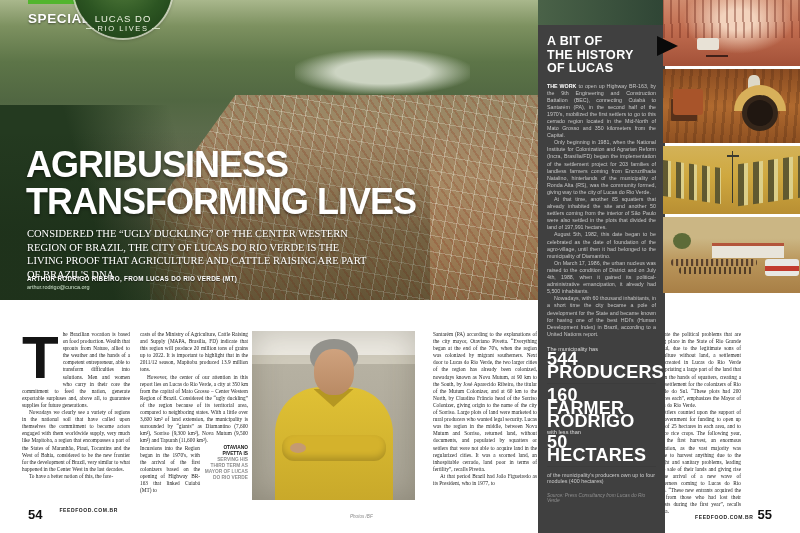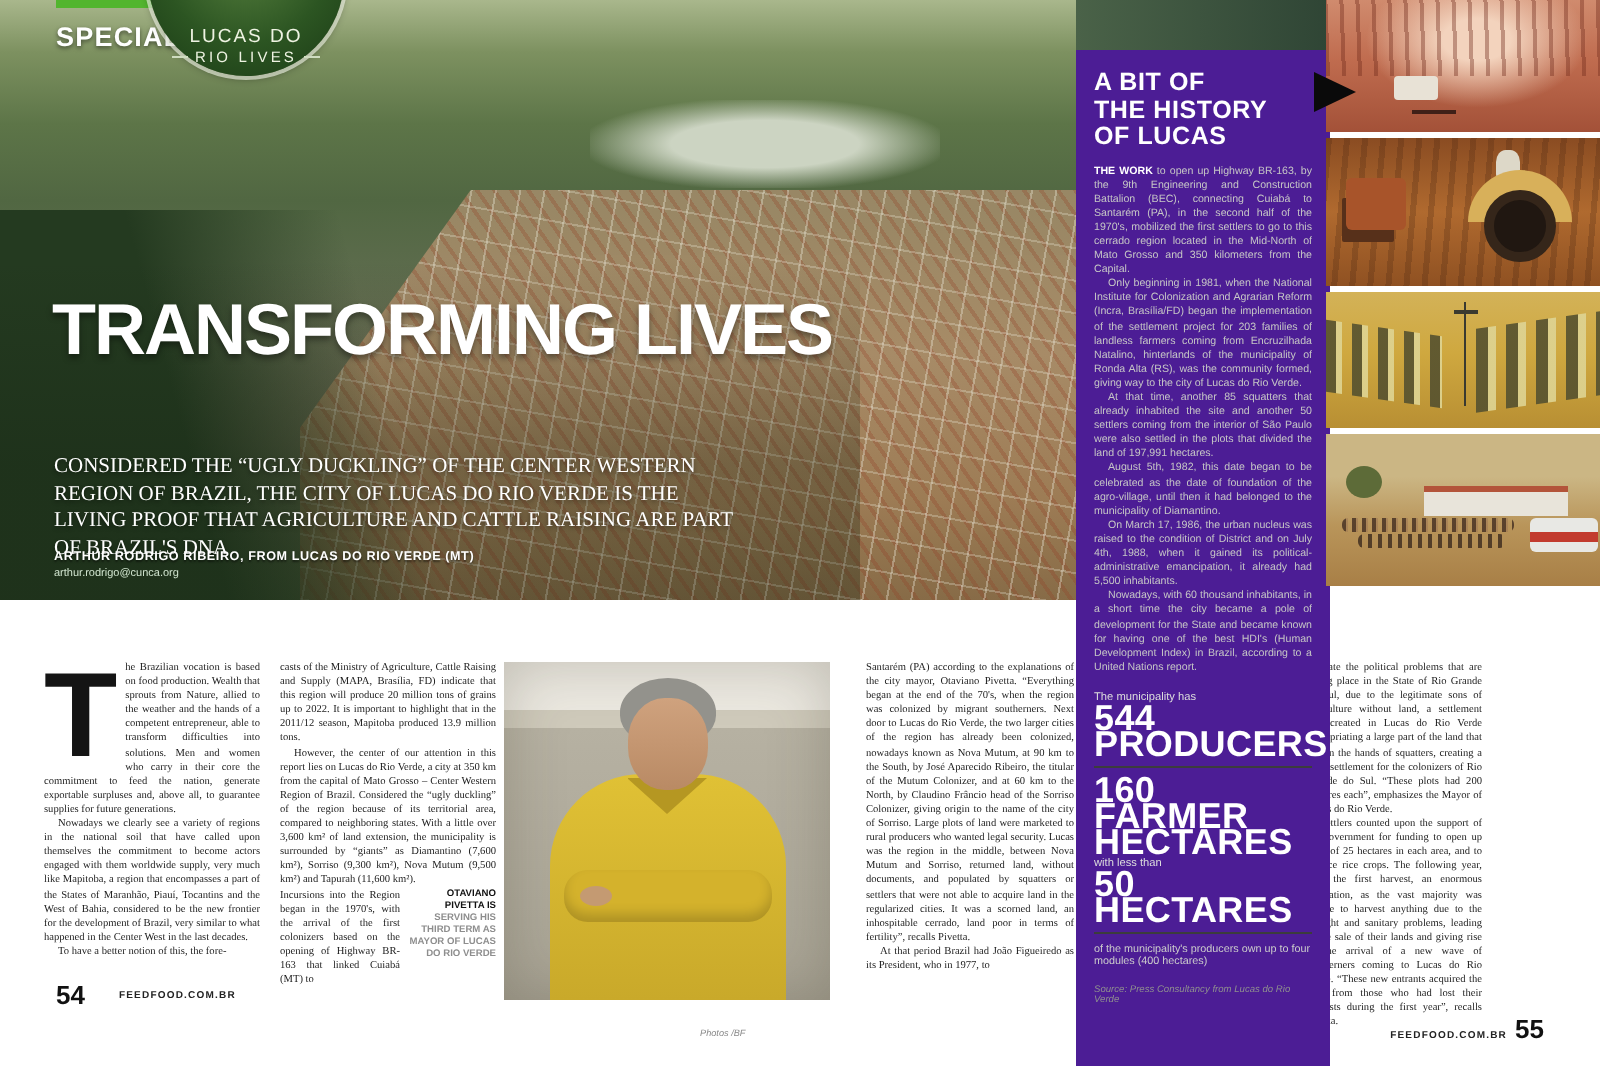--- a/index.html
+++ b/index.html
@@ -76,21 +76,21 @@
     background:linear-gradient(180deg,#e0c135,#c9a92a); border-radius:46px 46px 0 0; }
   .man-collar{ position:absolute; left:50%; top:58px; transform:translateX(-50%); width:40px; height:18px;
     background:#b59722; clip-path:polygon(0 0,100% 0,50% 100%); }
   .man-arms  { position:absolute; left:50%; top:104px; transform:translateX(-50%); width:104px; height:26px;
     background:#d4b22c; border-radius:12px; box-shadow: inset 0 -4px 6px rgba(0,0,0,.18); }
   .man-hand  { position:absolute; left:38px; top:112px; width:16px; height:10px;
     background:#c49a72; border-radius:50%; }
 
   
   .panel { position:absolute; left:538px; top:25px; width:127px; height:508px;
-    background:#4c1d95; color:#c6c6c6; padding:10px 9px 8px; }
+    background:#404040; color:#c6c6c6; padding:10px 9px 8px; }
   .panel-title { font-size:12.5px; line-height:13.5px; font-weight:bold; color:#fff;
     letter-spacing:.3px; margin-bottom:7px; }
   .panel p { font-size:5.3px; line-height:7.1px; text-align:justify; margin:0; }
   .panel p + p { text-indent:7px; }
   .panel strong { color:#fff; }
   .stats { margin-top:8px; }
   .stat-divider { border:none; border-top:1px solid #3c3c3c; margin:4.5px 0; }
   .s-intro { font-size:5.6px; color:#dddddd; margin-bottom:1px; }
   .s-sub   { font-size:5.6px; color:#dddddd; margin:1px 0; }
   .s-big  { font-size:18px; line-height:13px; font-weight:bold; color:#fff; letter-spacing:.2px; }
@@ -134,21 +134,21 @@
     border-top:3px solid #b3543a; }
   .ph4-bus { position:absolute; right:1px; top:42px; width:34px; height:17px; border-radius:3px;
     background: linear-gradient(180deg,#e8e8e4 0 40%, #c23b2e 40% 72%, #e8e8e4 72% 100%); }
   .ph4-crowd { position:absolute; left:8px; top:42px; width:86px; height:7px; border-radius:3px; opacity:.85;
     background: repeating-linear-gradient(90deg, rgba(60,40,30,.9) 0 2px, rgba(150,110,80,.5) 2px 3px, transparent 3px 5px); }
   .ph4-crowd2 { position:absolute; left:16px; top:50px; width:74px; height:7px; border-radius:3px; opacity:.8;
     background: repeating-linear-gradient(90deg, rgba(45,30,22,.9) 0 2px, transparent 2px 5px); }
   .ph4-tree { position:absolute; left:10px; top:16px; width:18px; height:16px; background:#5d6b38; border-radius:50%; }
 
   
-  .footer-left  { position:absolute; left:28px; top:490px; display:flex; align-items:center; gap:17px; }
+  .footer-left  { position:absolute; left:28px; top:507px; display:flex; align-items:flex-start; gap:17px; }
   .footer-right { position:absolute; right:28px; top:507px; display:flex; align-items:baseline; gap:4px; }
   .pgnum { font-size:13px; font-weight:bold; color:#111; }
   .site  { font-size:5px; font-weight:bold; letter-spacing:.6px; color:#222; }
   .credit { position:absolute; left:350px; top:514px; font-size:4.6px; color:#8a8a8a; font-style:italic; }
 </style>
 </head>
 <body>
 
 <div class="spread">
 
@@ -162,20 +162,21 @@
     <div class="special">SPECIAL</div>
 
     <div class="badge">
       <div class="badge-text">
         <div class="badge-l1">LUCAS DO</div>
         <div class="badge-l2">RIO LIVES</div>
       </div>
     </div>
 
     <h1 class="headline">
+      <div>AGRIBUSINESS</div>
       <div>TRANSFORMING LIVES</div>
     </h1>
 
     <div class="standfirst">Considered the “ugly duckling” of the Center Western Region of Brazil, the city of Lucas do Rio Verde is the living proof that agriculture and cattle raising are part of Brazil's DNA</div>
     <div class="byline">ARTHUR RODRIGO RIBEIRO, FROM LUCAS DO RIO VERDE (MT)</div>
     <div class="byline-email">arthur.rodrigo@cunca.org</div>
   </div>
   <div class="hero-ext"></div>
 
   <div class="bodycol col1">
@@ -225,21 +226,21 @@
     <p>At that time, another 85 squatters that already inhabited the site and another 50 settlers coming from the interior of São Paulo were also settled in the plots that divided the land of 197,991 hectares.</p>
     <p>August 5th, 1982, this date began to be celebrated as the date of foundation of the agro-village, until then it had belonged to the municipality of Diamantino.</p>
     <p>On March 17, 1986, the urban nucleus was raised to the condition of District and on July 4th, 1988, when it gained its political-administrative emancipation, it already had 5,500 inhabitants.</p>
     <p>Nowadays, with 60 thousand inhabitants, in a short time the city became a pole of development for the State and became known for having one of the best HDI's (Human Development Index) in Brazil, according to a United Nations report.</p>
 
     <div class="stats">
       <div class="s-intro">The municipality has</div>
       <div class="s-big">544 PRODUCERS</div>
       <hr class="stat-divider">
       <div class="s-big">160 FARMER</div>
-      <div class="s-big">HECTARES</div>
+      <div class="s-big">RODRIGO</div>
       <div class="s-sub">with less than</div>
       <div class="s-big">50 HECTARES</div>
       <hr class="stat-divider">
       <div class="s-desc">of the municipality's producers own up to four modules (400 hectares)</div>
       <div class="s-source">Source: Press Consultancy from Lucas do Rio Verde</div>
     </div>
   </div>
 
   <div class="ph ph1">
     <div class="ph1-trees"></div>

